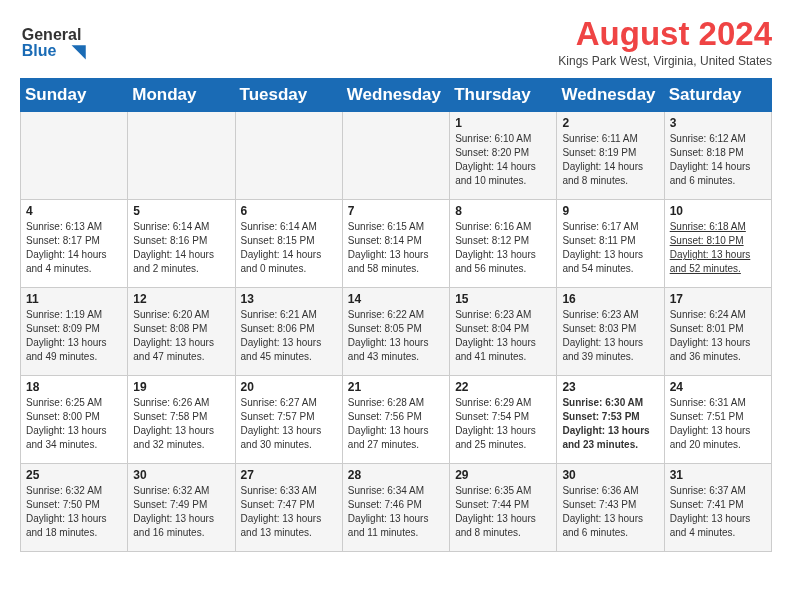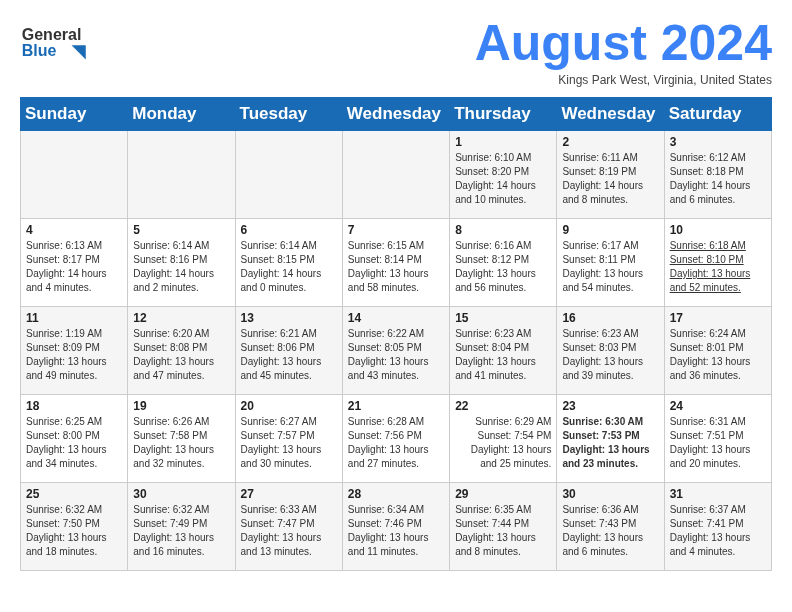--- a/index.html
+++ b/index.html
@@ -23,23 +23,23 @@
       margin-top: 4px;
     }
     .logo-svg {
       width: 80px;
       height: 40px;
     }
     .title-section {
       text-align: right;
     }
     .month-year {
-      font-size: 50px;
+      font-size: 33px;
       font-weight: bold;
-      color: #3b82f6;
+      color: #ef4444;
       line-height: 1.1;
     }
     .location {
       font-size: 12px;
       color: #444;
       margin-top: 2px;
     }
     table {
       width: 100%;
       border-collapse: collapse;
@@ -267,21 +267,21 @@
         </td>
         <td>
           <span class="day-number">21</span>
           <div class="day-info" style="white-space: pre-line;">Sunrise: 6:28 AM
 Sunset: 7:56 PM
 Daylight: 13 hours
 and 27 minutes.</div>
         </td>
         <td>
           <span class="day-number">22</span>
-          <div class="day-info" style="white-space: pre-line; text-align: right;">Sunrise: 6:29 AM
+          <div class="day-info" style="white-space: pre-line;">Sunrise: 6:29 AM
 Sunset: 7:54 PM
 Daylight: 13 hours
 and 25 minutes.</div>
         </td>
         <td>
           <span class="day-number">23</span>
           <div class="day-info" style="white-space: pre-line; font-weight: bold;">Sunrise: 6:30 AM
 Sunset: 7:53 PM
 Daylight: 13 hours
 and 23 minutes.</div>

